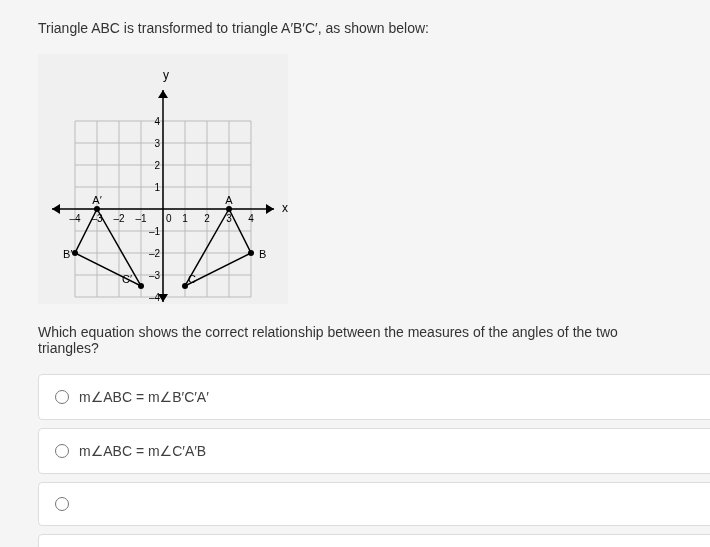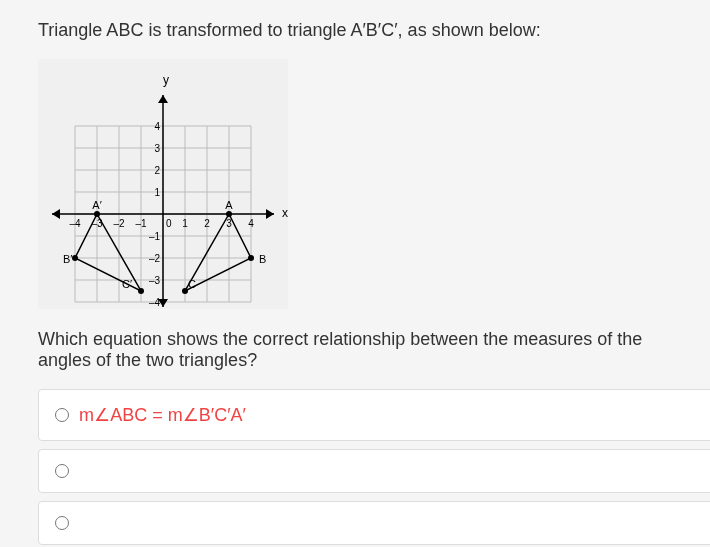--- a/index.html
+++ b/index.html
@@ -8,21 +8,21 @@
       padding: 0;
     }
     body {
       font-family: Arial, Helvetica, sans-serif;
       background: #f5f5f5;
       padding: 20px 38px;
       width: 710px;
       color: #333;
     }
     .question-text {
-      font-size: 18px;
+      font-size: 14px;
       margin-bottom: 18px;
       color: #333;
     }
     .graph-container {
       width: 250px;
       height: 250px;
       background: #f0f0f0;
       position: relative;
       margin-bottom: 20px;
     }
@@ -43,22 +43,22 @@
       align-items: center;
       gap: 10px;
       width: 680px;
     }
     .option input[type="radio"] {
       width: 14px;
       height: 14px;
       margin: 0;
     }
     .option-label {
-      font-size: 18px;
-      color: #ef4444;
+      font-size: 14px;
+      color: #404040;
     }
   </style>
 </head>
 <body>
 
 <p class="question-text">Triangle ABC is transformed to triangle A′B′C′, as shown below:</p>
 
 <div class="graph-container">
   <svg width="250" height="250" viewBox="0 0 250 250">
 
@@ -141,20 +141,21 @@
 
 <p class="question-text">Which equation shows the correct relationship between the measures of the angles of the two triangles?</p>
 
 <div class="options">
   <label class="option">
     <input type="radio" name="answer" style="">
     <span class="option-label">m∠ABC = m∠B′C′A′</span>
   </label>
   <label class="option">
     <input type="radio" name="answer" style="">
+    <span class="option-label">m∠ABC = m∠C′A′B</span>
   </label>
   <label class="option">
     <input type="radio" name="answer" style="">
   </label>
   <label class="option">
     
     
   </label>
 </div>
 

